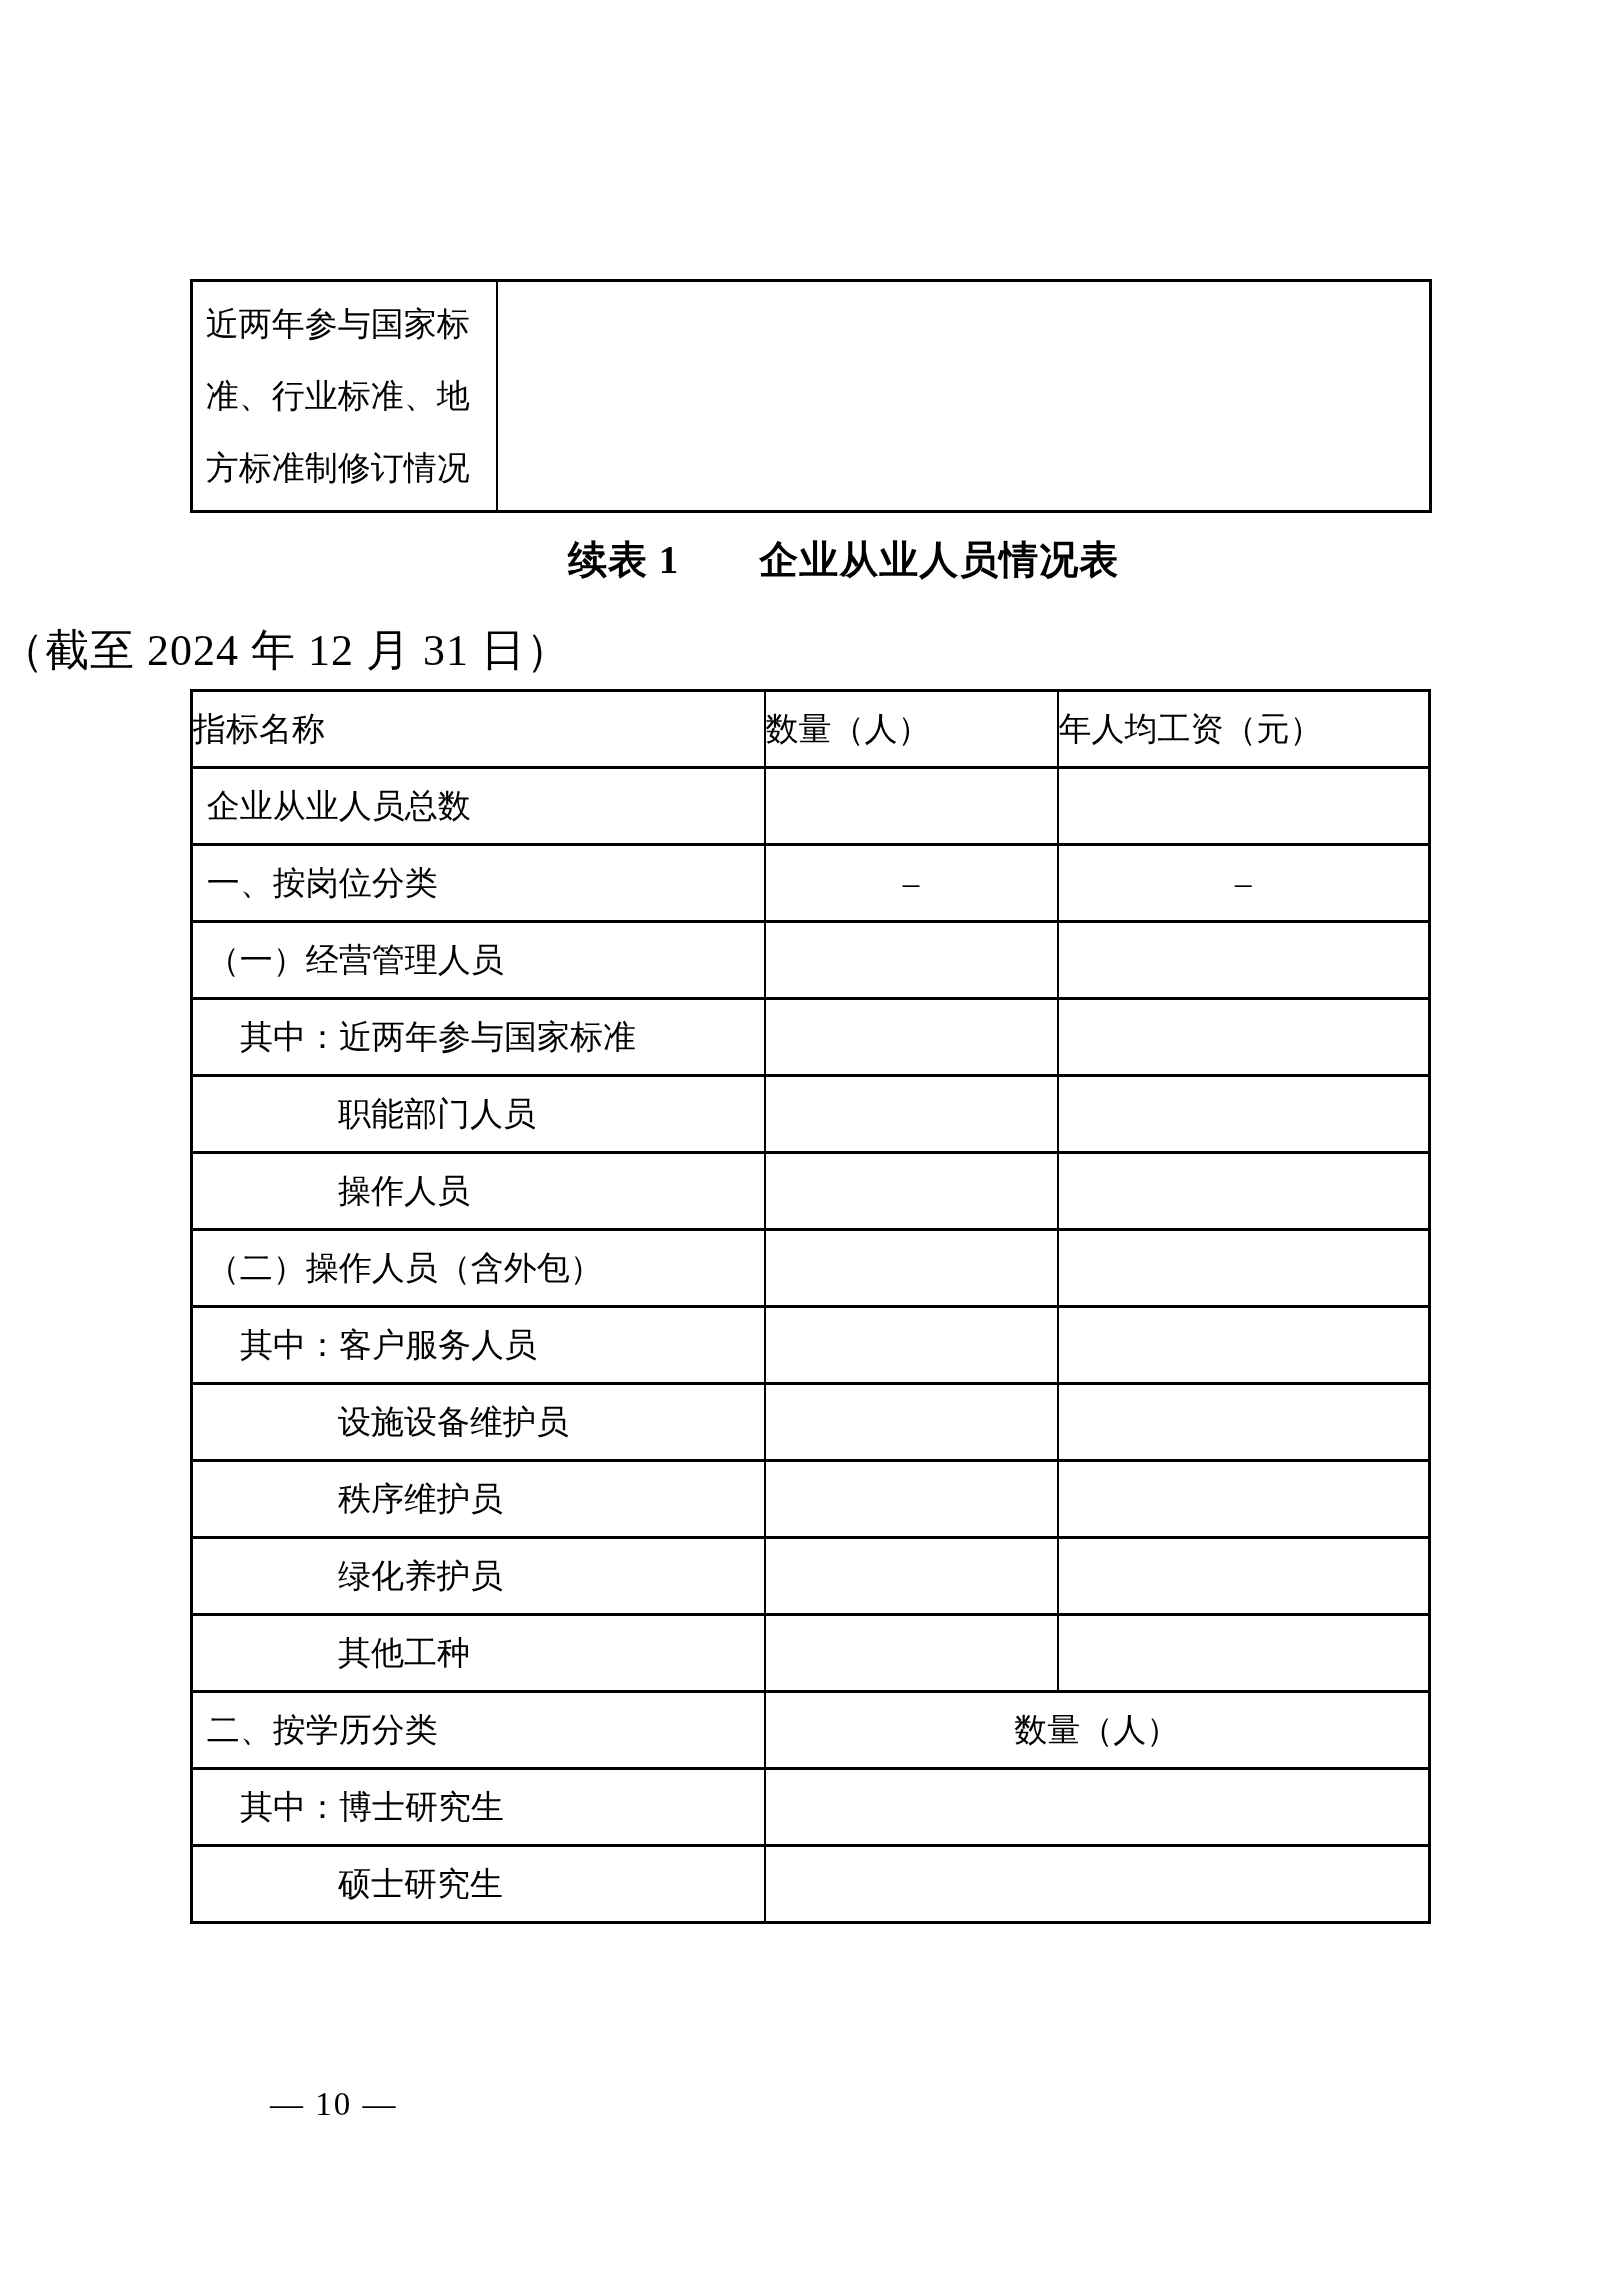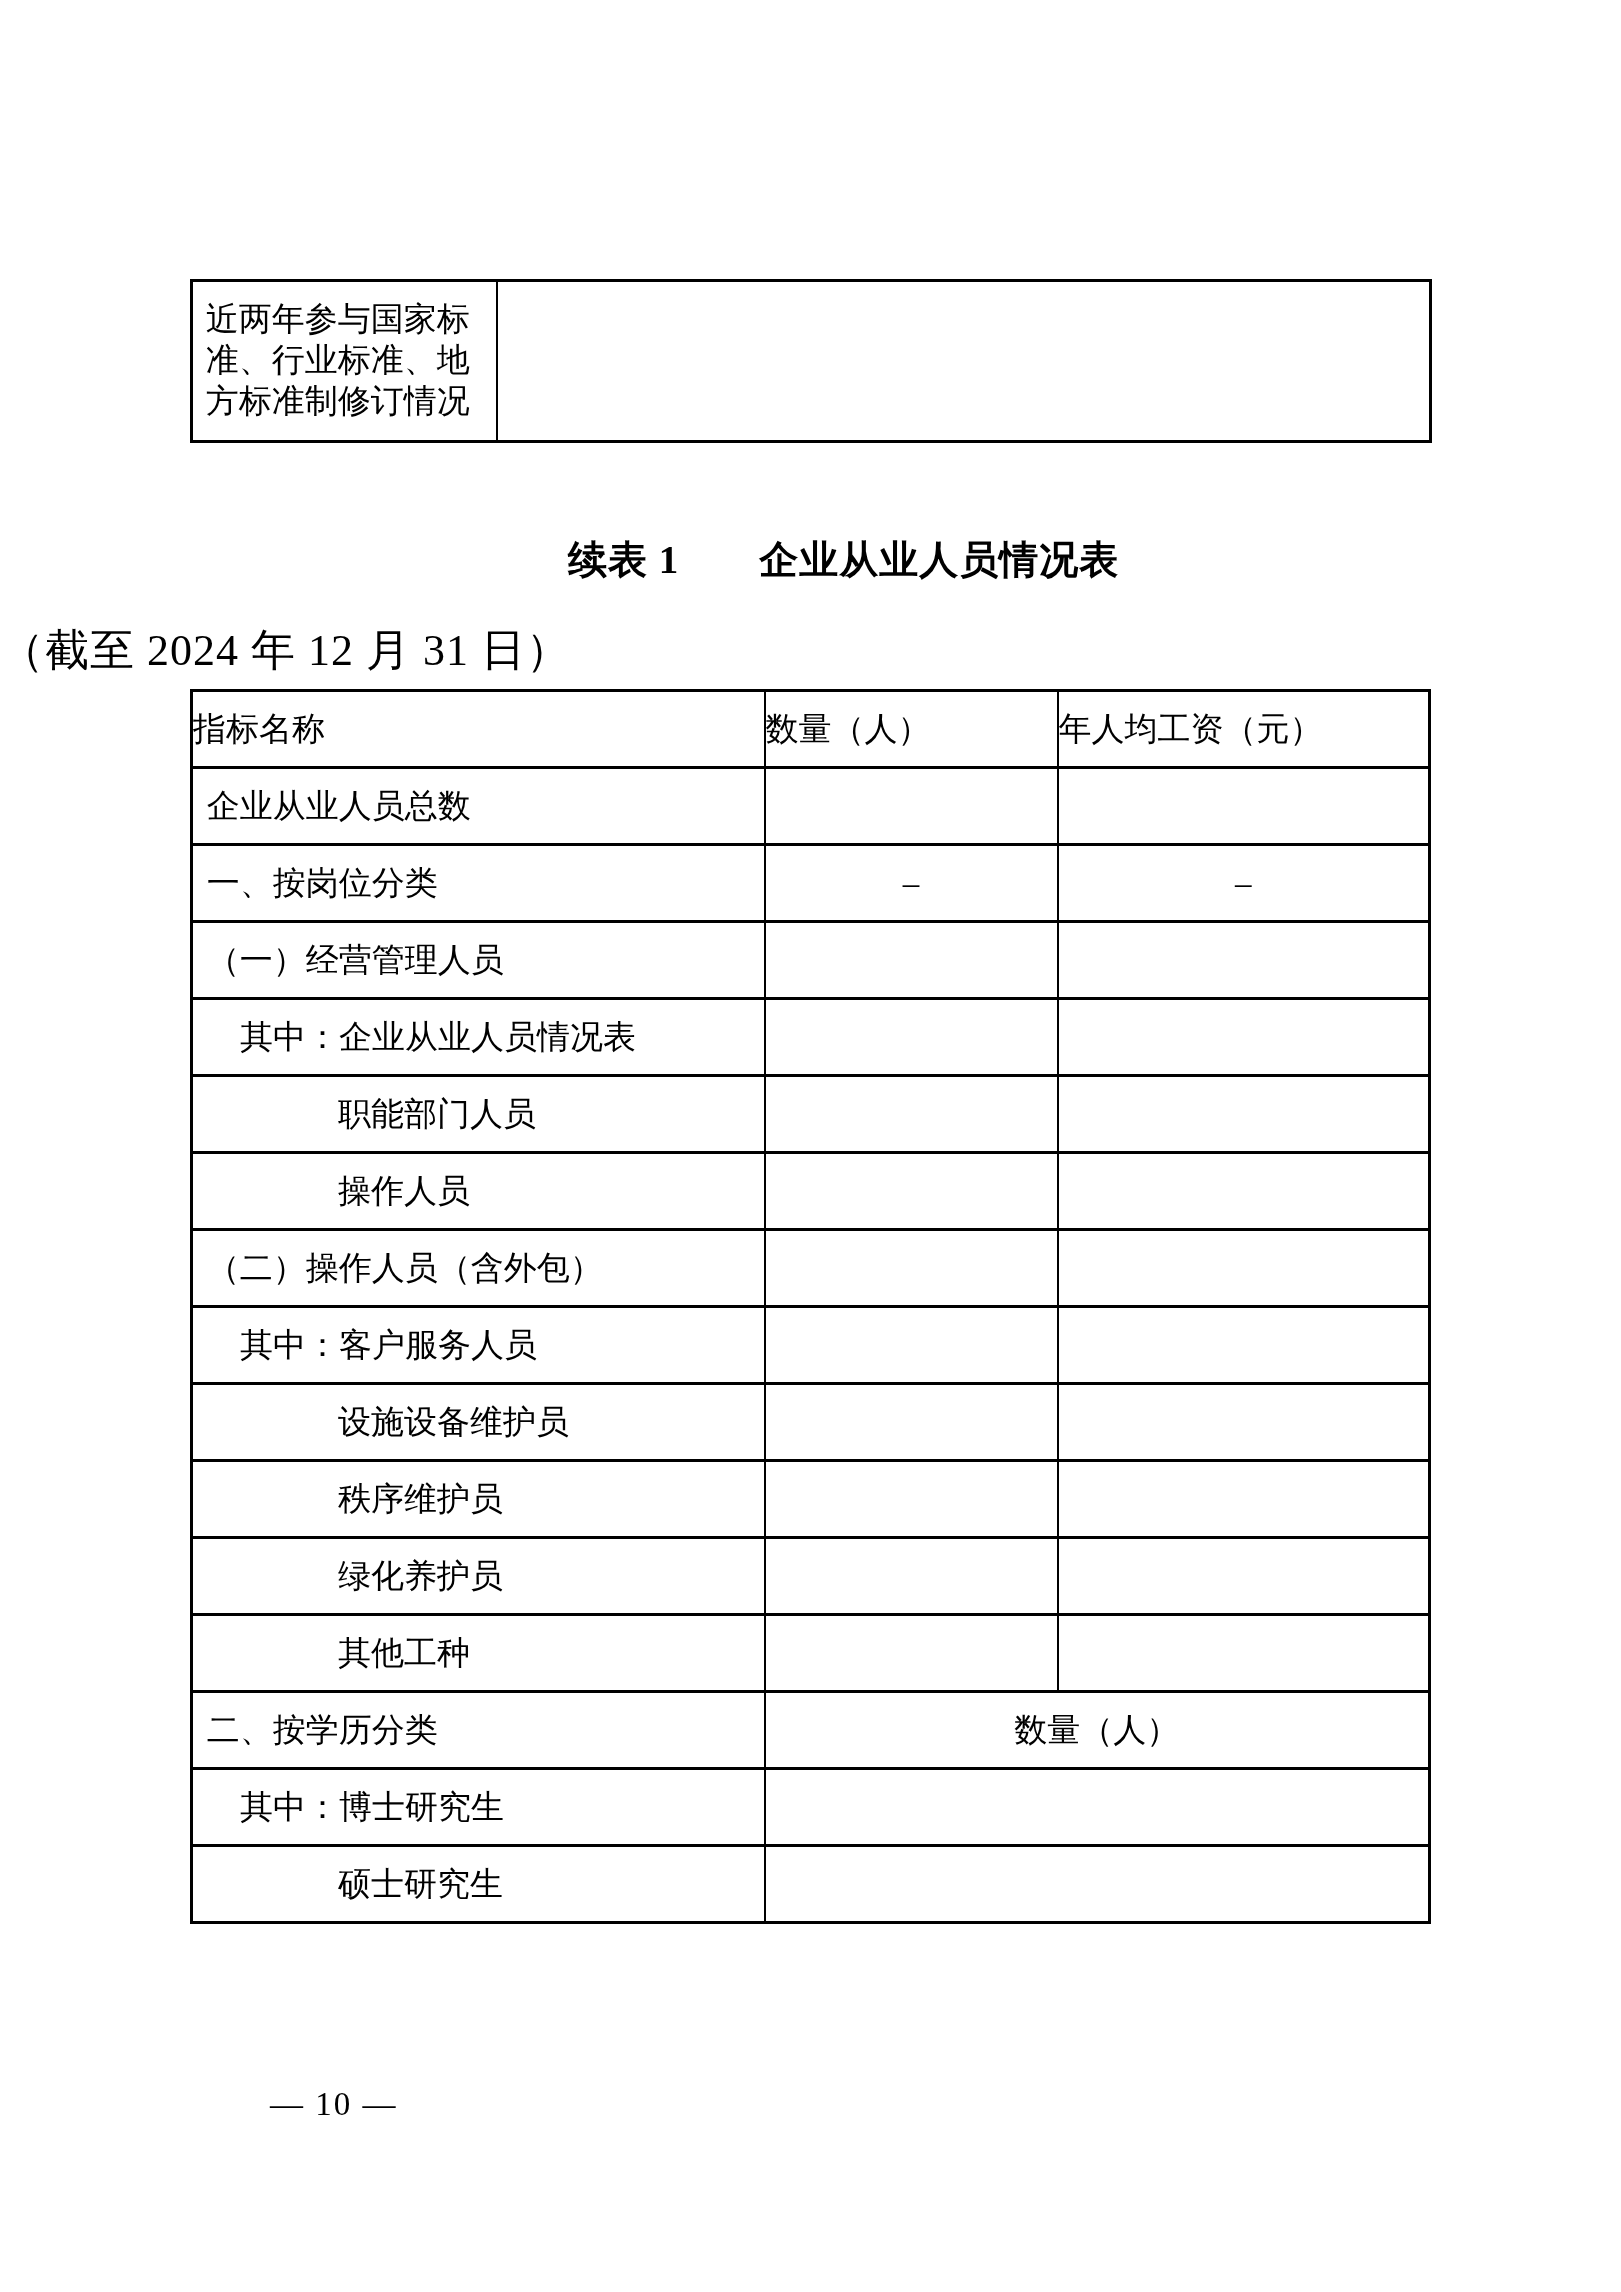--- a/index.html
+++ b/index.html
@@ -20,21 +20,21 @@
     font-weight:normal;
     vertical-align:middle;
     padding:0;
     overflow:hidden;
   }
   
   .cont-table{left:190px;top:279px;width:1239px;border:3.9px solid #000;}
   .cont-table td{height:146px;}
   .cont-table .label-cell{
     padding:5.9px 9.8px 5.9px 12.7px;
-    line-height:41px;
+    line-height:72px;
     text-align:left;
   }
   
   .doc-title{
     position:absolute;left:0;top:533px;width:100%;
     text-align:center;font-size:39px;font-weight:bold;
     letter-spacing:1px;
     margin-left:33px;
   }
   .doc-subtitle{
@@ -100,21 +100,21 @@
           <td class="ind0">一、按岗位分类</td>
           <td class="center">–</td>
           <td class="center">–</td>
         </tr>
         <tr>
           <td class="ind0">（一）经营管理人员</td>
           <td class="center"></td>
           <td class="center"></td>
         </tr>
         <tr>
-          <td class="ind1">其中：企业从业人员情况表</td>
+          <td class="ind1">其中：近两年参与国家标准</td>
           <td class="center"></td>
           <td class="center"></td>
         </tr>
         <tr>
           <td class="ind2">职能部门人员</td>
           <td class="center"></td>
           <td class="center"></td>
         </tr>
         <tr>
           <td class="ind2">操作人员</td>

